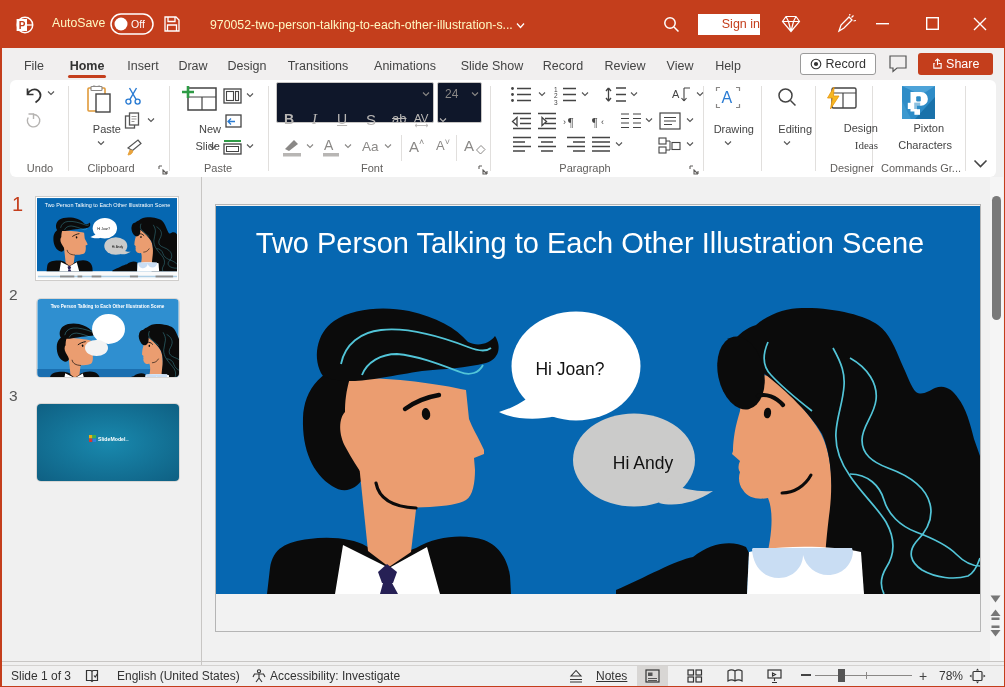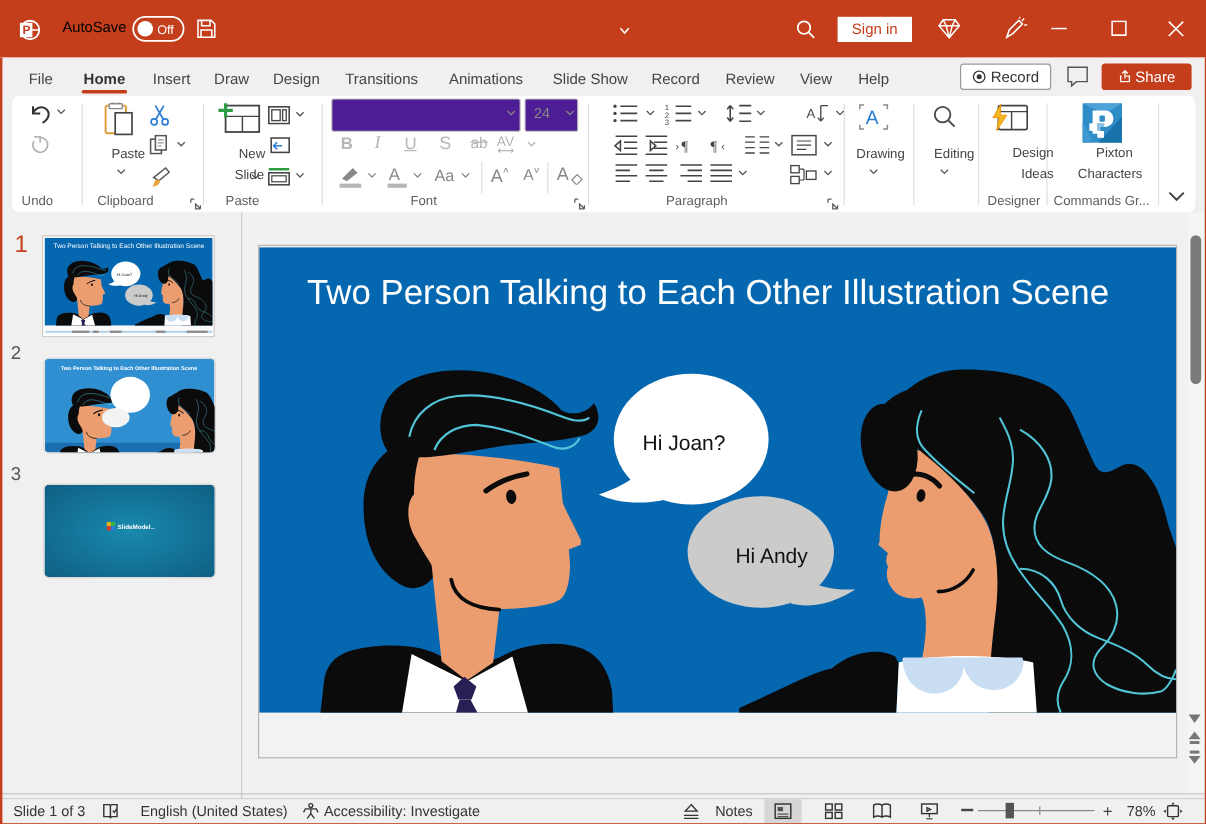--- a/index.html
+++ b/index.html
@@ -1,37 +1,37 @@
 <!DOCTYPE html>
 <html><head>
 <meta charset="utf-8">
 <style>
 * { margin:0; padding:0; box-sizing:border-box; }
 html,body { width:1005px; height:687px; overflow:hidden; }
 body { font-family:"Liberation Sans", sans-serif; position:relative; background:#f0f0f0; }
 .abs { position:absolute; }
 
 #titlebar { position:absolute; left:0; top:0; width:1005px; height:48px; background:#c43e1c; color:#fff; }
-#titlebar .txt { font-size:12.3px; color:#000000; }
-#signin { position:absolute; left:698px; top:14px; width:62px; height:21px; background:#fff; color:#c43e1c; font-size:12.5px; text-align:center; line-height:21px; }
+#titlebar .txt { font-size:12.3px; color:#fef9c3; }
+#signin { position:absolute; left:698px; top:14px; width:62px; height:21px; background:#fff; color:#c43e1c; font-size:12.5px; text-align:right; line-height:21px; }
 
 #tabrow { position:absolute; left:0; top:48px; width:1005px; height:32px; background:#f1efef; }
 .tab { position:absolute; top:4px; height:28px; line-height:28px; font-size:12.5px; color:#444; text-align:center; }
 .tab.active { color:#333; font-weight:bold; }
 #homeline { position:absolute; left:68px; top:27px; width:38px; height:2.5px; background:#c43e1c; border-radius:2px; }
 #recbtn { position:absolute; left:800px; top:5px; width:76px; height:22px; border:1px solid #9a9a9a; border-radius:3px; background:#fff; font-size:12.5px; color:#333; text-align:center; line-height:21px; }
 #sharebtn { position:absolute; left:918px; top:5px; width:75px; height:22px; border-radius:3px; background:#c43e1c; font-size:12.5px; color:#fff; text-align:center; line-height:22px; }
 
 #ribbon { position:absolute; left:10px; top:80px; width:986px; height:97px; background:#fff; border-radius:6px; }
 .sep { position:absolute; top:6px; height:85px; width:1px; background:#e1dfdd; }
-.glabel { position:absolute; top:82px; font-size:11px; color:#605e5c; text-align:left; }
+.glabel { position:absolute; top:82px; font-size:11px; color:#605e5c; text-align:center; }
 .rbtxt { position:absolute; font-size:11px; color:#444; text-align:right; }
 .launcher { position:absolute; width:12px; height:12px; }
 .caret { position:absolute; font-size:8px; color:#605e5c; }
-.combo { position:absolute; background:#4c1d95; border:1px solid #c8c6c4; border-radius:2px; height:28px; }
+.combo { position:absolute; background:#0f172a; border:1px solid #c8c6c4; border-radius:2px; height:41px; }
 
 #leftpanel { position:absolute; left:0; top:177px; width:202px; height:484px; background:#f0f0f0; }
 #paneldiv { position:absolute; left:201px; top:177px; width:1px; height:488px; background:#c8c6c4; }
 .slnum { position:absolute; font-size:15.5px; color:#555; }
 .thumb { position:absolute; left:37px; width:142px; overflow:hidden; font-size:0; }
 
 #editarea { position:absolute; left:202px; top:177px; width:788px; height:484px; background:#f1f1f1; }
 #canvasbox { position:absolute; left:215px; top:204px; width:766px; height:428px; border:1px solid #b5b5b5; background:#f2f2f2; }
 #slidegfx { position:absolute; left:216px; top:206px; width:764px; height:388px; }
 
@@ -60,20 +60,21 @@
   <svg class="abs" style="left:110px;top:13px" width="44" height="22" viewBox="0 0 44 22">
     <rect x="1" y="1" width="42" height="20" rx="10" fill="none" stroke="#fff" stroke-width="1.5"></rect>
     <circle cx="11" cy="11" r="6.5" fill="#fff"></circle>
     <text x="21" y="15" font-size="10.5" fill="#fff" font-family="Liberation Sans">Off</text>
   </svg>
 
   <svg class="abs" style="left:163px;top:15px" width="18" height="18" viewBox="0 0 18 18">
     <path d="M2 2 h11 l3 3 v11 h-14 z" fill="none" stroke="#fff" stroke-width="1.3"></path>
     <path d="M5 2 v4.5 h7 V2 M4.5 16 v-6 h9 v6" fill="none" stroke="#fff" stroke-width="1.3"></path>
   </svg>
+  <span class="abs txt" style="left:210px;top:18px;">970052-two-person-talking-to-each-other-illustration-s...</span>
   <svg class="abs" style="left:516px;top:22px" width="9" height="7" viewBox="0 0 9 7">
       <path d="M1 1.5 L4.5 5.5 L8 1.5" fill="none" stroke="#fff" stroke-width="1.3"></path>
     </svg>
 
   <svg class="abs" style="left:663px;top:16px" width="17" height="17" viewBox="0 0 17 17">
     <circle cx="7" cy="7" r="5.2" fill="none" stroke="#fff" stroke-width="1.5"></circle>
     <path d="M11 11 L15.5 15.5" stroke="#fff" stroke-width="1.5"></path>
   </svg>
   <div id="signin">Sign in</div>
 
@@ -341,21 +342,21 @@
   <svg class="caret" style="left:773px;top:60px" width="8" height="6" viewBox="0 0 8 6">
       <path d="M1 1.5 L4 4.5 L7 1.5" fill="none" stroke="#555" stroke-width="1.1"></path>
     </svg>
 
   <svg class="abs" style="left:816px;top:6px" width="31" height="25" viewBox="0 0 31 25">
     <rect x="6" y="2" width="24" height="20" rx="1.5" fill="#fff" stroke="#444" stroke-width="1.4"></rect>
     <path d="M6 7 h24 M17 7 v15" stroke="#444" stroke-width="1.2"></path>
     <path d="M8 1 L1.5 12 h5 L4.5 23 L13 10 h-5.5 z" fill="#f6b822" stroke="#e8940c" stroke-width="0.8"></path>
   </svg>
   <div class="rbtxt" style="left:816px;top:42px;width:52px;">Design</div>
-  <div class="rbtxt" style="left:816px;top:59px;width:52px;">Ideas</div>
+  <div class="rbtxt" style="left:816px;top:59px;width:52px;font-family:Liberation Serif, serif;">Ideas</div>
   <div class="glabel" style="left:813px;width:58px">Designer</div>
 
   <svg class="abs" style="left:892px;top:6px" width="33" height="33" viewBox="0 0 33 33">
     <rect width="33" height="33" fill="#2e8cc7"></rect>
     <path d="M0 0 L33 0 L19 9 Z" fill="#4da3d8"></path>
     <path d="M33 11 L33 33 L13 33 Z" fill="#1a72aa"></path>
     <path d="M0 15 L9 33 L0 33 Z" fill="#3d99cf"></path>
     <path d="M8.5 6 H19 A6.9 6.9 0 0 1 19 19.8 H15 V25.5 H8.5 Z" fill="#ffffff"></path>
     <rect x="14.2" y="10.3" width="4.6" height="5.2" rx="1.2" fill="#2e8cc7"></rect>
     <rect x="5.8" y="16.8" width="6.2" height="6.2" fill="#ffffff"></rect>
@@ -500,21 +501,21 @@
   </svg>
   <span class="abs" style="left:117px;top:3px;">English (United States)</span>
   <svg class="abs" style="left:252px;top:3px" width="14" height="14" viewBox="0 0 14 14">
     <circle cx="7" cy="2.3" r="1.6" fill="none" stroke="#333" stroke-width="1.1"></circle>
     <path d="M2 5 h10 M7 5 v4 M7 9 l-3 4 M7 9 l3 4 M2.5 5 L1 8 M11.5 5 L13 8" fill="none" stroke="#333" stroke-width="1.1"></path>
   </svg>
   <span class="abs" style="left:270px;top:3px;">Accessibility: Investigate</span>
   <svg class="abs" style="left:568px;top:3px" width="16" height="14" viewBox="0 0 16 14">
     <path d="M2 10.5 h12 M2 13 h12 M8 1.5 L3 7 h10 z" fill="none" stroke="#333" stroke-width="1.1"></path>
   </svg>
-  <span class="abs" style="left:596px;top:3px;">Notes</span>
+  <span class="abs" style="left:596px;top:3px;text-decoration:underline;">Notes</span>
   <div class="abs" style="left:637px;top:0;width:31px;height:20px;background:#d8d6d4;"></div>
   <svg class="abs" style="left:645px;top:3px" width="15" height="14" viewBox="0 0 15 14">
     <rect x="1" y="1" width="13" height="12" fill="none" stroke="#333" stroke-width="1.2"></rect>
     <rect x="3" y="3.5" width="4.5" height="3.5" fill="#555"></rect>
       <path d="M3 9.5 h9 M3 11.5 h9" stroke="#555" stroke-width="1"></path>
   </svg>
   <svg class="abs" style="left:687px;top:3px" width="16" height="14" viewBox="0 0 16 14">
     <rect x="1" y="1" width="5.5" height="5" fill="none" stroke="#333" stroke-width="1.2"></rect>
     <rect x="9" y="1" width="5.5" height="5" fill="none" stroke="#333" stroke-width="1.2"></rect>
     <rect x="1" y="8" width="5.5" height="5" fill="none" stroke="#333" stroke-width="1.2"></rect>

